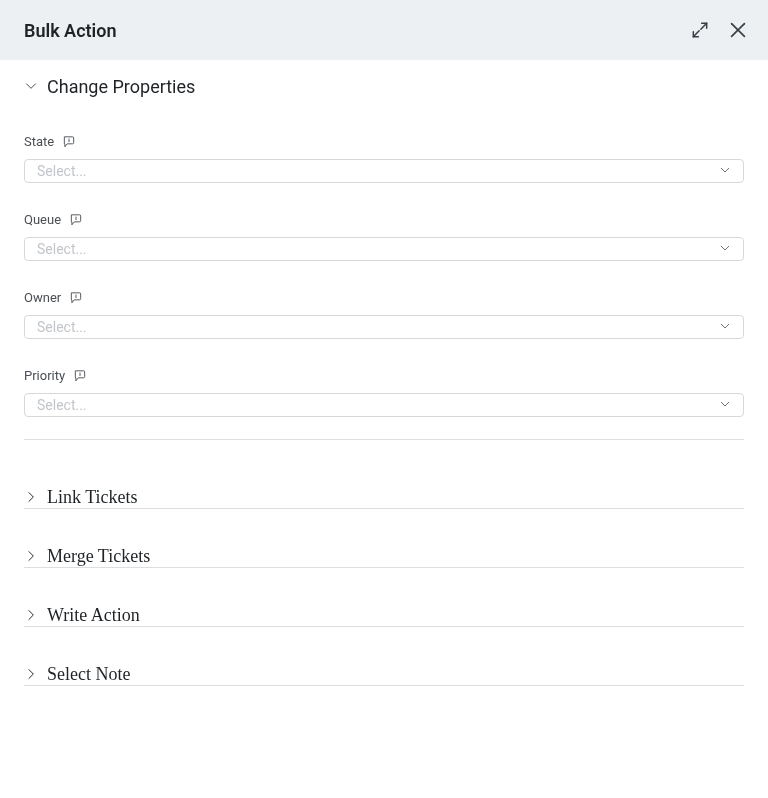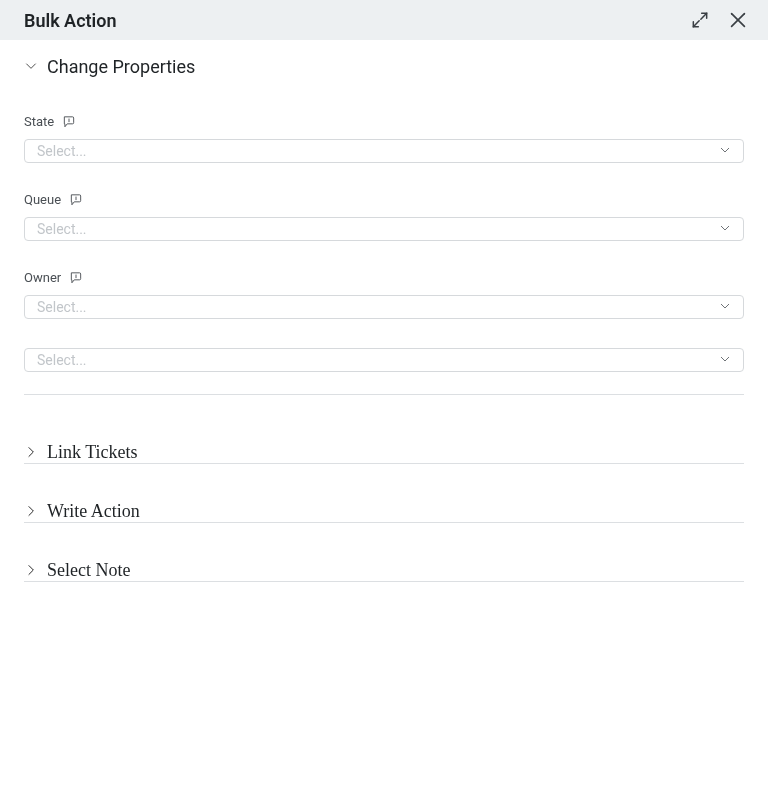--- a/index.html
+++ b/index.html
@@ -10,21 +10,21 @@
     body {
       font-family: -apple-system, BlinkMacSystemFont, "Segoe UI", Roboto, Helvetica, Arial, sans-serif;
       background: #ffffff;
       width: 768px;
       height: 798px;
       overflow: hidden;
       color: #1a1a1a;
     }
     .header {
       background: #edf0f2;
-      height: 40px;
+      height: 60px;
       display: flex;
       align-items: center;
       justify-content: space-between;
       padding: 0 18px 0 24px;
     }
     .header-title {
       font-size: 18px;
       font-weight: 600;
       color: #1f2326;
     }
@@ -228,20 +228,29 @@
           <span class="select-placeholder">Select...</span>
           <span class="select-chevron">
             <svg width="12" height="12" viewBox="0 0 24 24" fill="none" stroke="currentColor" stroke-width="1.6">
               <path d="M4 8l8 8 8-8"></path>
             </svg>
           </span>
         </div>
       </div>
 
       <div class="field">
+        <div class="field-label-row">
+          <span class="field-label">Priority</span>
+          <span class="undo-icon">
+            <svg width="15" height="15" viewBox="0 0 24 24" fill="none" stroke="currentColor" stroke-width="1.6" stroke-linejoin="round">
+              <path d="M4 4h14a2 2 0 0 1 2 2v8a2 2 0 0 1-2 2H9l-4 5v-5H4V4z"></path>
+              <path d="M12 7v6"></path>
+            </svg>
+          </span>
+        </div>
         <div class="select-box">
           <span class="select-placeholder">Select...</span>
           <span class="select-chevron">
             <svg width="12" height="12" viewBox="0 0 24 24" fill="none" stroke="currentColor" stroke-width="1.6">
               <path d="M4 8l8 8 8-8"></path>
             </svg>
           </span>
         </div>
       </div>
 
@@ -255,20 +264,30 @@
       <div class="collapsed-header">
         <span class="chev">
           <svg width="14" height="14" viewBox="0 0 24 24" fill="none" stroke="currentColor" stroke-width="1.6">
             <path d="M8 4l8 8-8 8"></path>
           </svg>
         </span>
         <span class="section-title">Link Tickets</span>
       </div>
     </div>
 
+    <div class="collapsed-section">
+      <div class="collapsed-header">
+        <span class="chev">
+          <svg width="14" height="14" viewBox="0 0 24 24" fill="none" stroke="currentColor" stroke-width="1.6">
+            <path d="M8 4l8 8-8 8"></path>
+          </svg>
+        </span>
+        <span class="section-title">Merge Tickets</span>
+      </div>
+    </div>
 
     <div class="collapsed-section">
       <div class="collapsed-header">
         <span class="chev">
           <svg width="14" height="14" viewBox="0 0 24 24" fill="none" stroke="currentColor" stroke-width="1.6">
             <path d="M8 4l8 8-8 8"></path>
           </svg>
         </span>
         <span class="section-title">Write Action</span>
       </div>

